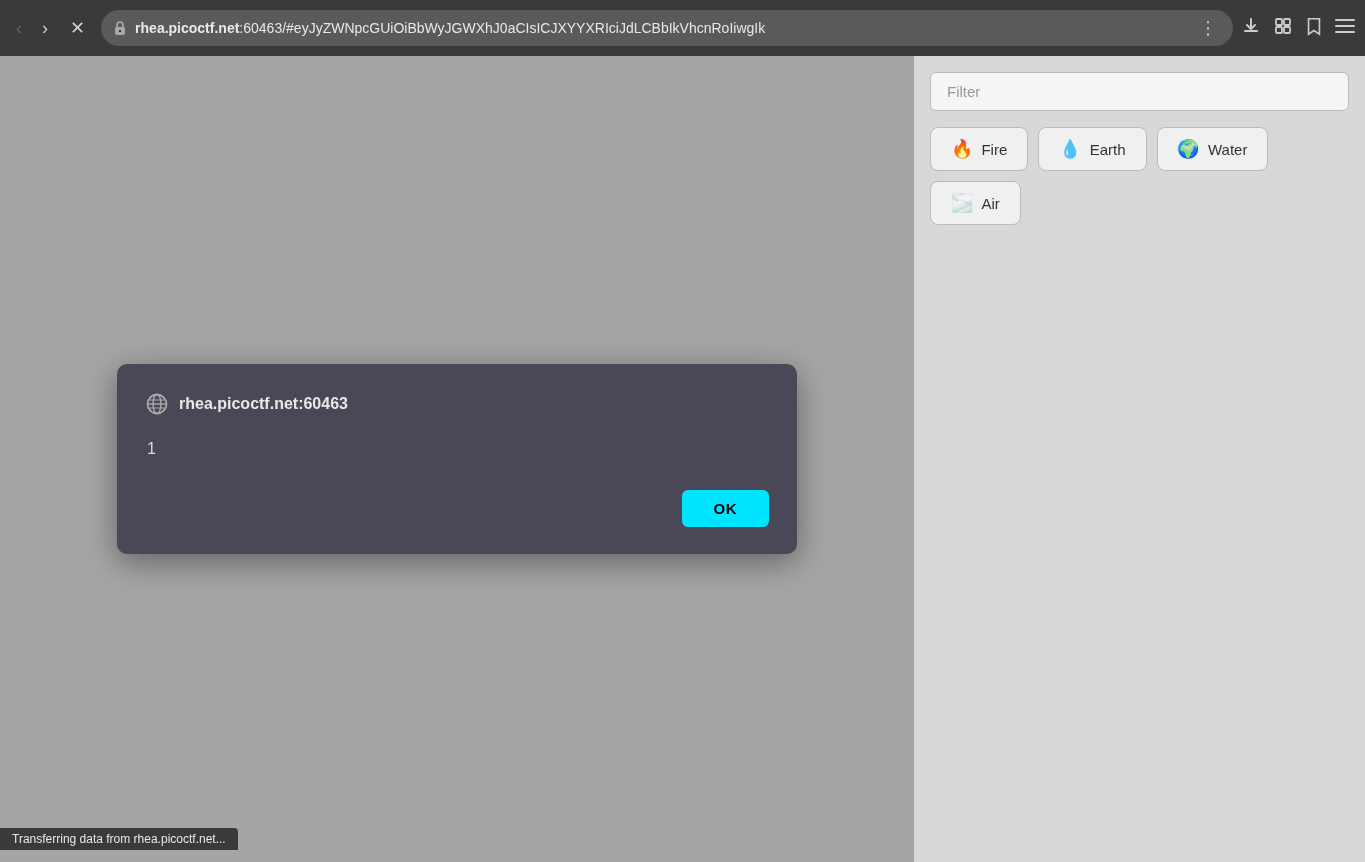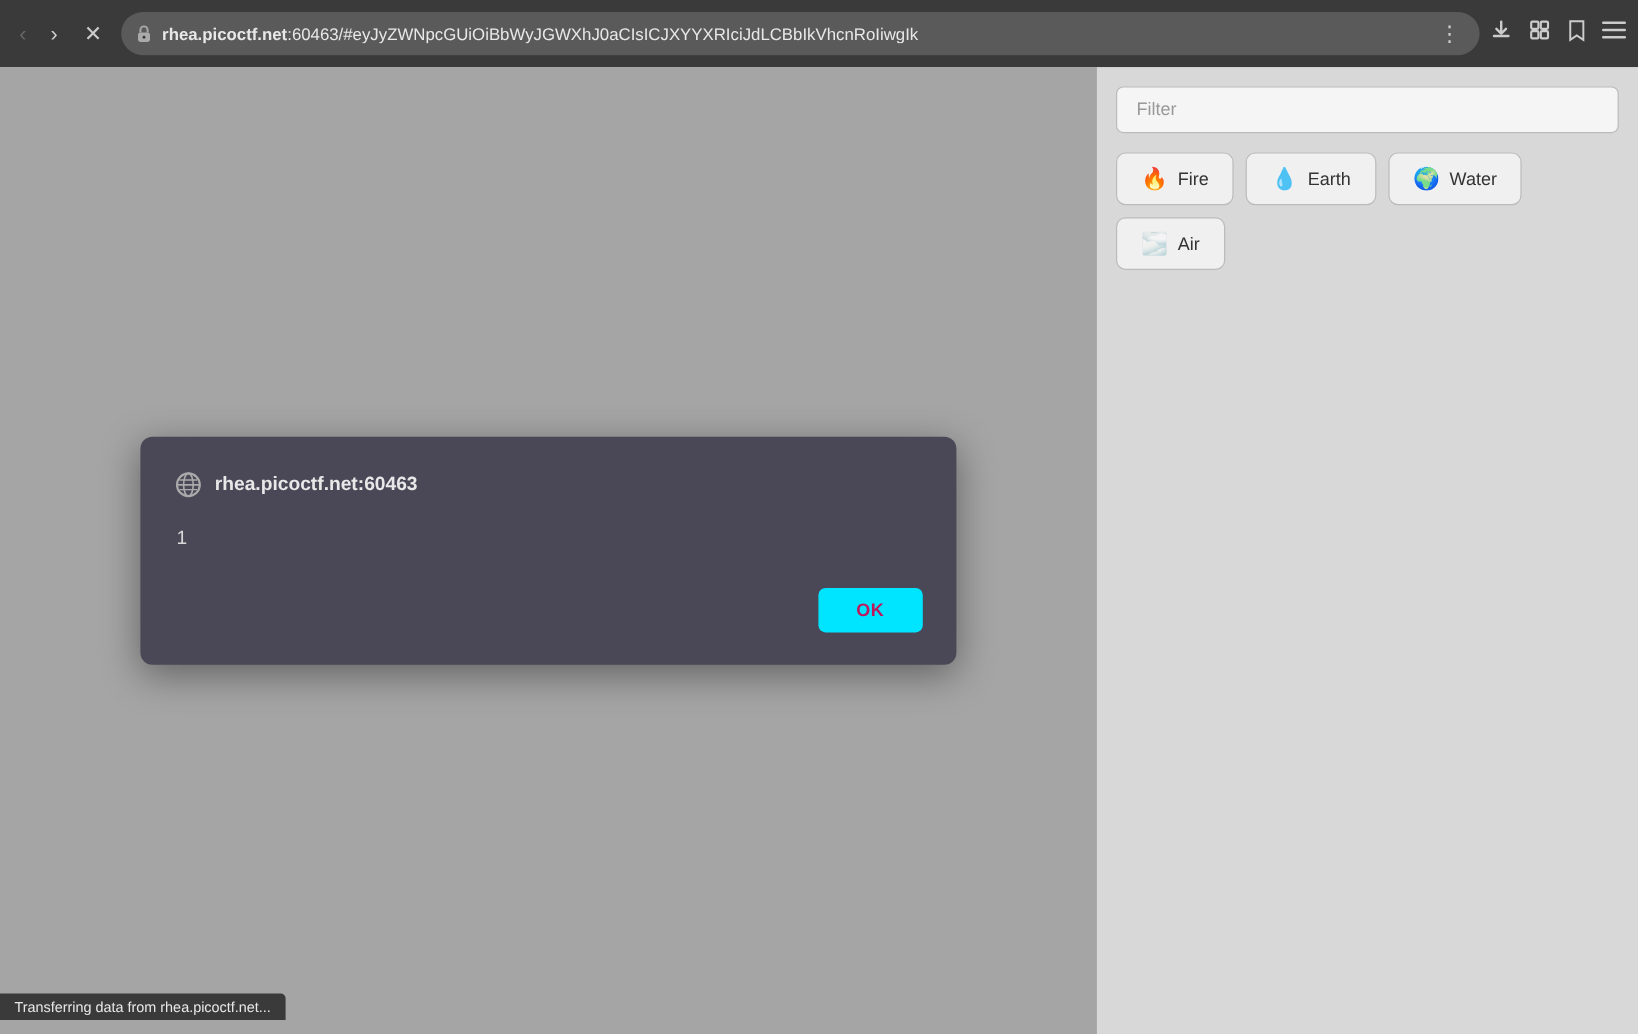--- a/index.html
+++ b/index.html
@@ -209,21 +209,21 @@
       padding-left: 2px;
     }
 
     .dialog-footer {
       display: flex;
       justify-content: flex-end;
     }
 
     .ok-btn {
       background: #00e5ff;
-      color: #be185d;
+      color: #000000;
       border: none;
       border-radius: 6px;
       padding: 10px 32px;
       font-size: 15px;
       font-weight: 700;
       cursor: pointer;
       letter-spacing: 0.5px;
     }
 
     

